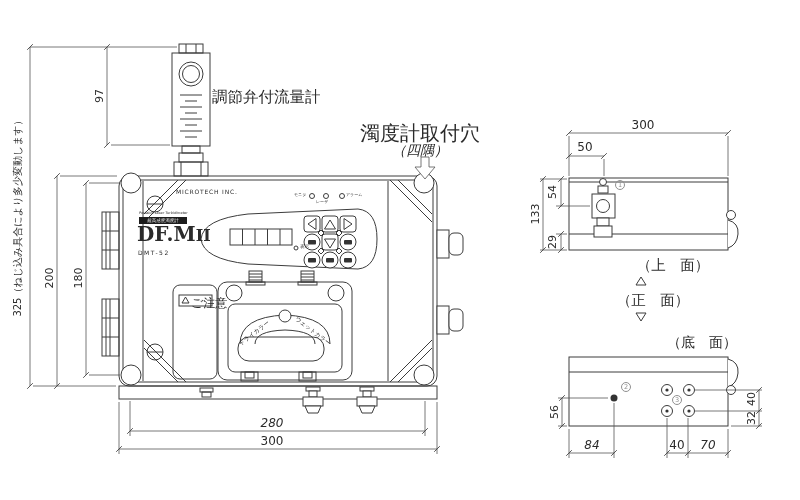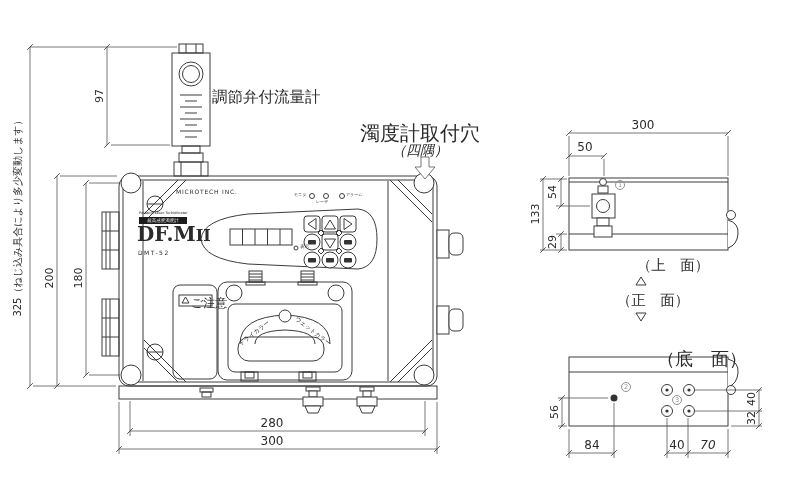--- a/index.html
+++ b/index.html
@@ -319,37 +319,37 @@
     </g>
   </g>
 </svg>
 
 <span class="lbl" style="left:212px;top:90px;font-size:15.5px;">調節弁付流量計</span>
 <span class="lbl c" style="left:420px;top:133px;font-size:20px;">濁度計取付穴</span>
 <span class="lbl c" style="left:420px;top:150px;font-size:14px;font-style:italic;">（四隅）</span>
 
 <span class="lbl c" style="left:673px;top:265px;font-size:14.5px;">（上　面）</span>
 <span class="lbl c" style="left:641px;top:300px;font-size:14.5px;margin-left:12px;">（正　面）</span>
-<span class="lbl c" style="left:702px;top:359px;font-size:18px;">（底　面）</span>
+<span class="lbl c" style="left:702px;top:342px;font-size:14px;">（底　面）</span>
 
 <span class="lbl rot" style="left:18px;top:216px;font-size:10px;">325（ねじ込み具合により多少変動します）</span>
 <span class="lbl rot" style="left:49px;top:278px;font-size:11px;">200</span>
 <span class="lbl rot" style="left:78px;top:278px;font-size:11px;">180</span>
 <span class="lbl rot" style="left:99px;top:96px;font-size:11px;">97</span>
-<span class="lbl c" style="left:272px;top:423px;font-size:12px;">280</span>
+<span class="lbl c" style="left:272px;top:423px;font-size:12px;font-style:italic;">280</span>
 <span class="lbl c" style="left:272px;top:441px;font-size:12px;">300</span>
 
 <span class="lbl c" style="left:643px;top:125px;font-size:12px;">300</span>
 <span class="lbl c" style="left:585px;top:147px;font-size:12px;">50</span>
 <span class="lbl rot" style="left:535px;top:214px;font-size:11px;">133</span>
 <span class="lbl rot" style="left:552px;top:192px;font-size:11px;">54</span>
 <span class="lbl rot" style="left:552px;top:242px;font-size:11px;">29</span>
 
 <span class="lbl rot" style="left:554px;top:412px;font-size:11px;">56</span>
-<span class="lbl c" style="left:592px;top:445px;font-size:12px;">84</span>
+<span class="lbl c" style="left:592px;top:445px;font-size:12px;font-style:italic;">84</span>
 <span class="lbl c" style="left:677px;top:445px;font-size:12px;">40</span>
 <span class="lbl c" style="left:708px;top:445px;font-size:12px;font-style:italic;">70</span>
 <span class="lbl rot" style="left:751px;top:399px;font-size:11px;">40</span>
 <span class="lbl rot" style="left:751px;top:418px;font-size:11px;">32</span>
 
 <span class="lbl" style="left:176px;top:189px;font-size:6px;letter-spacing:0.8px;">MICROTECH INC.</span>
 <span class="lbl" style="left:139px;top:212px;font-size:3.5px;font-style:italic;">Portable Laser Turbidimeter</span>
 <span class="bar" style="left:139px;top:217px;width:48px;height:6.5px;font-size:4.5px;">超高感度濁度計</span>
 <span class="lbl" style="left:152px;top:221px;font-size:3.5px;">ドクターエムツー</span>
 <div class="lbl" style="left:137px;top:224px;">

